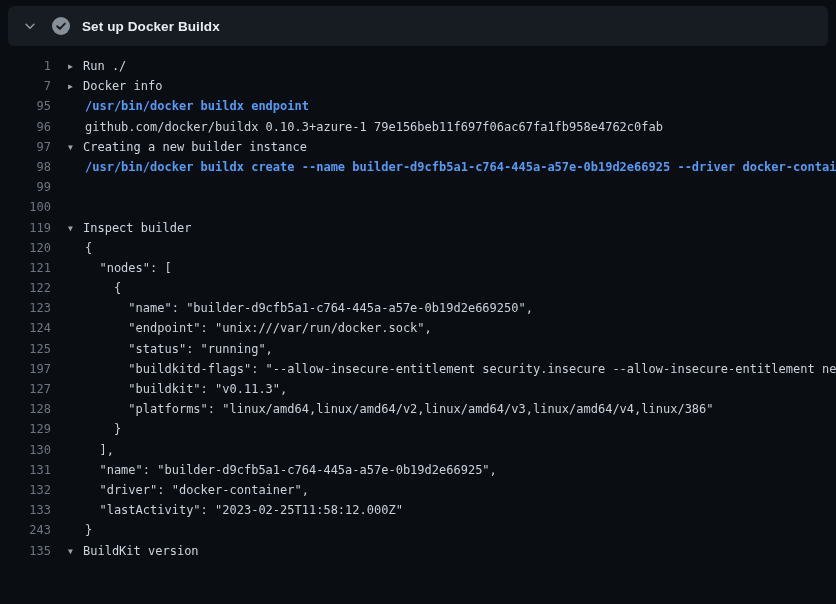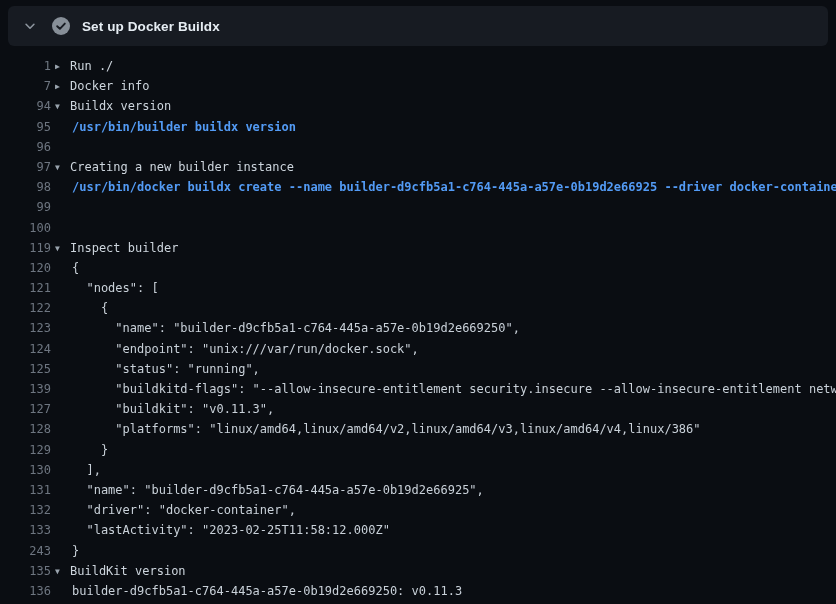--- a/index.html
+++ b/index.html
@@ -46,21 +46,21 @@
   }
   .num {
     flex: 0 0 39px;
     width: 39px;
     margin-left: 12px;
     text-align: right;
     color: #6e7681;
     cursor: pointer;
   }
   .content {
-    margin-left: 4px;
+    margin-left: 17px;
     white-space: pre;
     color: #c9d1d9;
   }
   .row.output .content, .row.command .content { padding-left: 17px; }
   .arrow {
     display: inline-block;
     width: 15px;
     font-size: 8px;
     color: #9aa4ae;
     vertical-align: 1px;
@@ -90,30 +90,27 @@
 
   <div class="log">
       <div class="row group">
       <span class="num">1</span>
       <span class="content"><span class="arrow">▶</span><span class="text">Run ./</span></span>
     </div>
       <div class="row group">
       <span class="num">7</span>
       <span class="content"><span class="arrow">▶</span><span class="text">Docker info</span></span>
     </div>
-      <div class="row group">
-      <span class="num">94</span>
-      <span class="content"><span class="arrow">▼</span><span class="text">Buildx version</span></span>
-    </div>
       <div class="row command">
       <span class="num">95</span>
-      <span class="content"><span class="text">/usr/bin/builder buildx version</span></span>
+      <span class="content"><span class="text">/usr/bin/docker buildx endpoint</span></span>
     </div>
       <div class="row output">
       <span class="num">96</span>
+      <span class="content"><span class="text">github.com/docker/buildx 0.10.3+azure-1 79e156beb11f697f06ac67fa1fb958e4762c0fab</span></span>
     </div>
       <div class="row group">
       <span class="num">97</span>
       <span class="content"><span class="arrow">▼</span><span class="text">Creating a new builder instance</span></span>
     </div>
       <div class="row command">
       <span class="num">98</span>
       <span class="content"><span class="text">/usr/bin/docker buildx create --name builder-d9cfb5a1-c764-445a-a57e-0b19d2e66925 --driver docker-container</span></span>
     </div>
       <div class="row output">
@@ -144,21 +141,21 @@
     </div>
       <div class="row output">
       <span class="num">124</span>
       <span class="content"><span class="text">      "endpoint": "unix:///var/run/docker.sock",</span></span>
     </div>
       <div class="row output">
       <span class="num">125</span>
       <span class="content"><span class="text">      "status": "running",</span></span>
     </div>
       <div class="row output">
-      <span class="num">139</span>
+      <span class="num">197</span>
       <span class="content"><span class="text">      "buildkitd-flags": "--allow-insecure-entitlement security.insecure --allow-insecure-entitlement network</span></span>
     </div>
       <div class="row output">
       <span class="num">127</span>
       <span class="content"><span class="text">      "buildkit": "v0.11.3",</span></span>
     </div>
       <div class="row output">
       <span class="num">128</span>
       <span class="content"><span class="text">      "platforms": "linux/amd64,linux/amd64/v2,linux/amd64/v3,linux/amd64/v4,linux/386"</span></span>
     </div>
@@ -183,19 +180,15 @@
       <span class="content"><span class="text">  "lastActivity": "2023-02-25T11:58:12.000Z"</span></span>
     </div>
       <div class="row output">
       <span class="num">243</span>
       <span class="content"><span class="text">}</span></span>
     </div>
       <div class="row group">
       <span class="num">135</span>
       <span class="content"><span class="arrow">▼</span><span class="text">BuildKit version</span></span>
     </div>
-      <div class="row output">
-      <span class="num">136</span>
-      <span class="content"><span class="text">builder-d9cfb5a1-c764-445a-a57e-0b19d2e669250: v0.11.3</span></span>
-    </div>
     </div>
 
 </div>
 
 </body></html>

